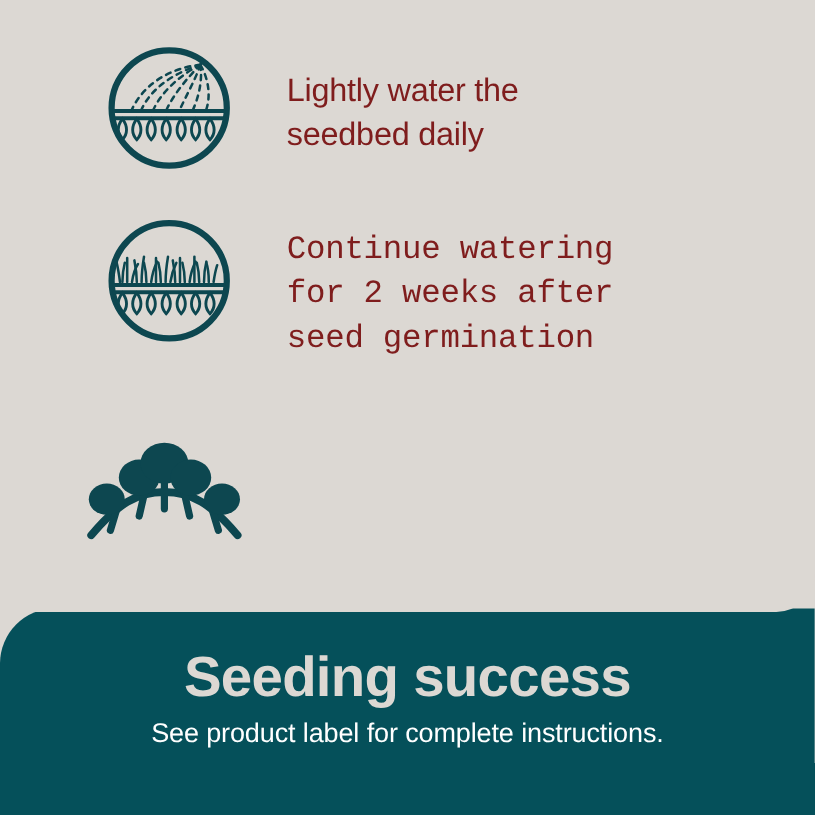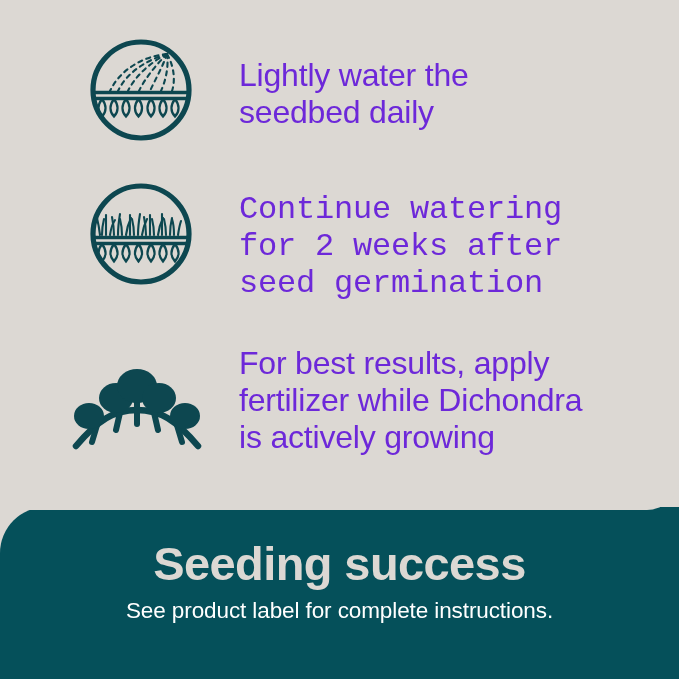--- a/index.html
+++ b/index.html
@@ -33,22 +33,22 @@
     display: flex;
     align-items: flex-start;
   }
   .step-icon {
     position: absolute;
     display: block;
   }
   .step-text {
     position: absolute;
     left: 239px;
-    color: #6d28d9;
-    font-size: 32px;
+    color: #7f1d1d;
+    font-size: 27px;
     line-height: 37px;
     font-weight: 500;
     letter-spacing: -0.2px;
     white-space: pre-line;
   }
 
   #step-0 { left: 0; top: 0; width: 679px; height: 150px; }
   #step-0 .step-icon { left: 89px; top: 38px; }
   #step-0 .step-text { top: 57px; }
 
@@ -218,23 +218,20 @@
 
           <g fill="#0d4750">
             <ellipse cx="17" cy="54" rx="15" ry="13"></ellipse>
             <ellipse cx="44" cy="36" rx="17" ry="15"></ellipse>
             <ellipse cx="65" cy="24" rx="20" ry="17"></ellipse>
             <ellipse cx="87" cy="36" rx="17" ry="15"></ellipse>
             <ellipse cx="113" cy="54" rx="15" ry="13"></ellipse>
           </g>
         </svg>
       </span>
-      <span class="step-text">For best results, apply
-fertilizer while Dichondra
-is actively growing</span>
     </div>
 
   </div>
 
   <div id="banner-shell">
     <div id="banner">
       <div id="banner-subtitle">See product label for complete instructions.</div>
       <div id="banner-title">Seeding success</div>
     </div>
     <div id="banner-notch"></div>

